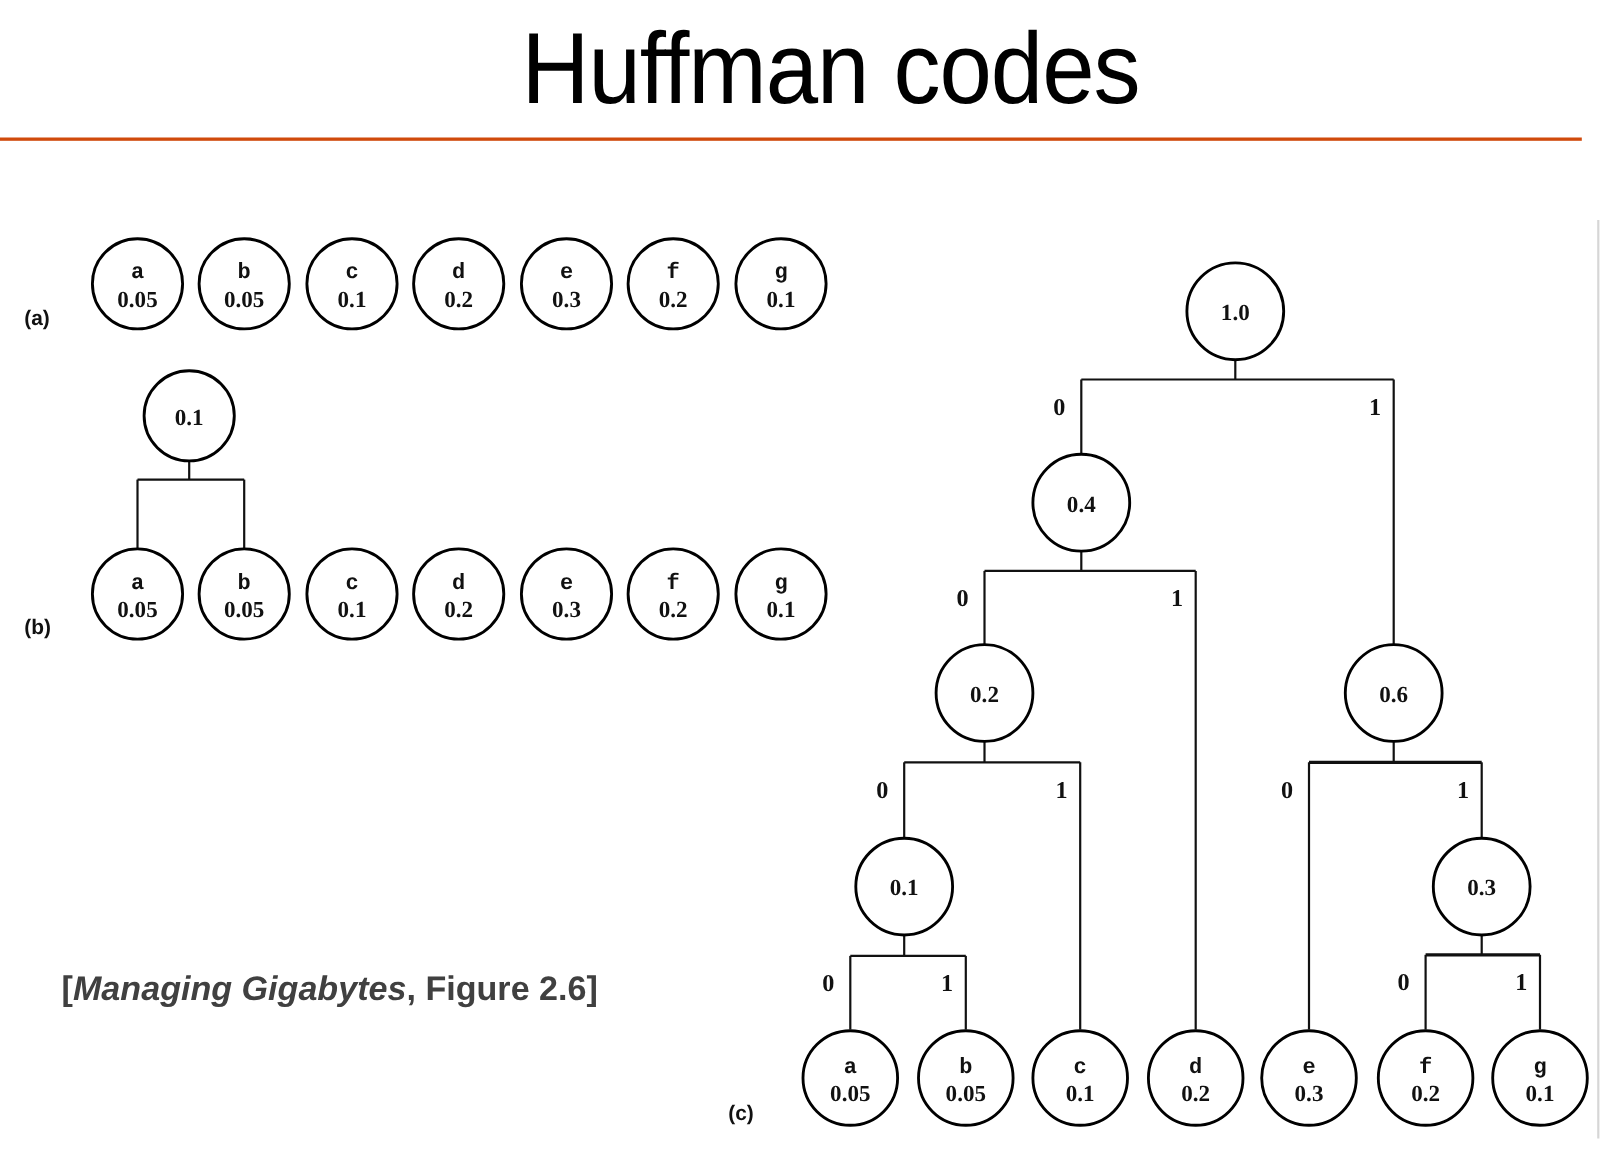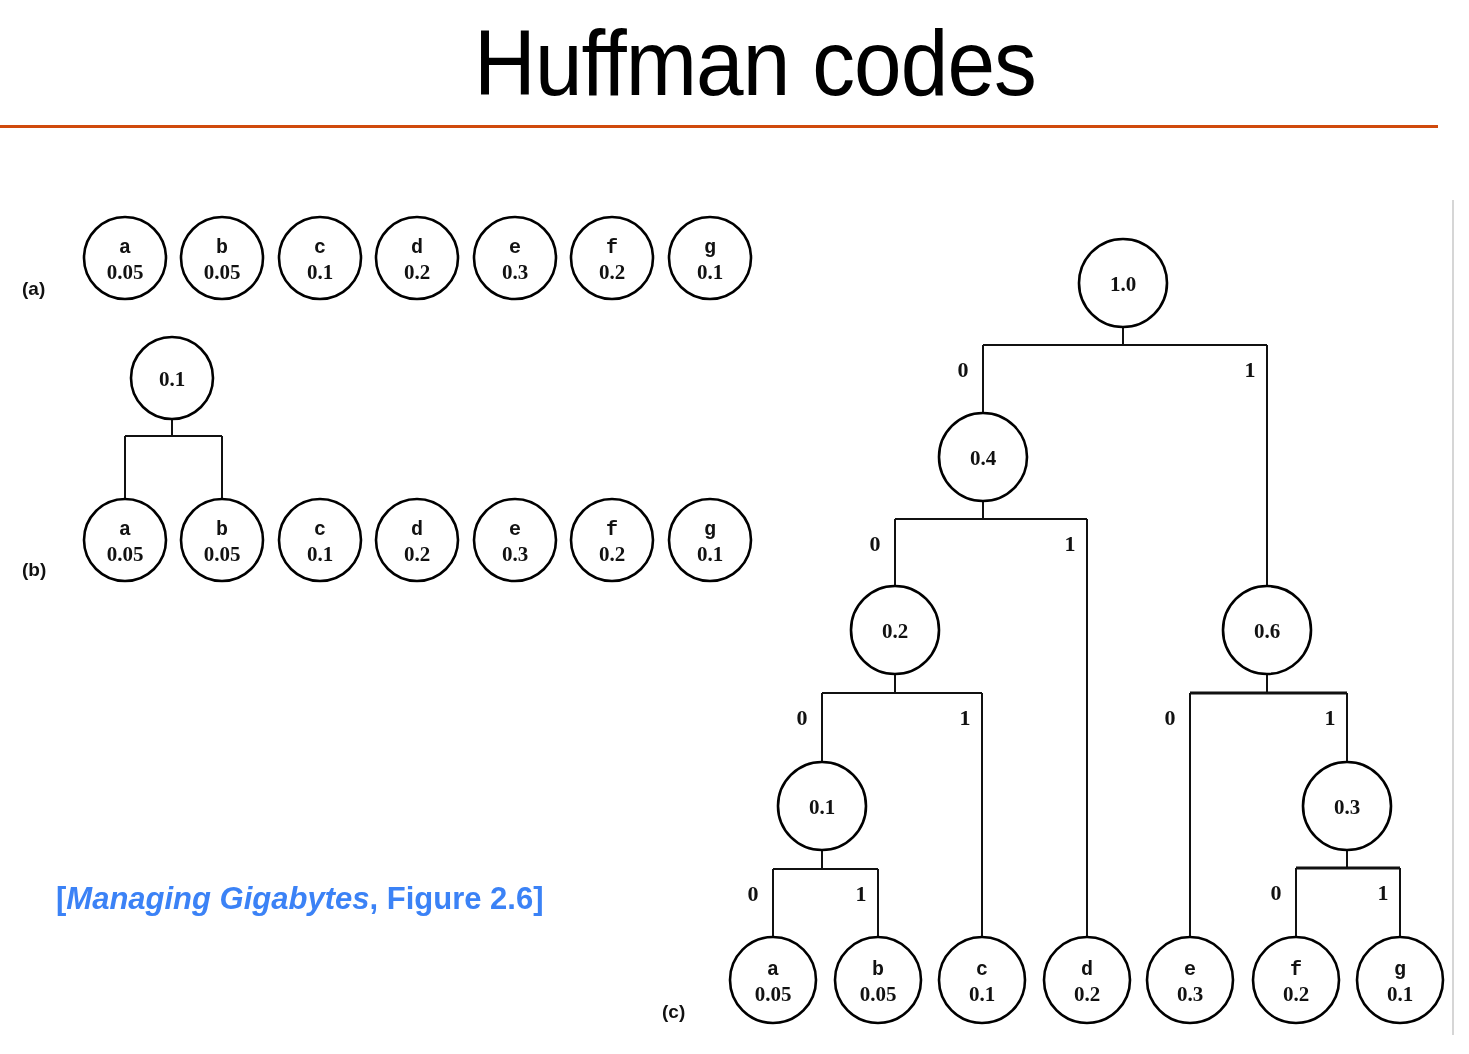--- a/index.html
+++ b/index.html
@@ -7,21 +7,21 @@
   .title {
     position: absolute; left: 0; top: 8px; width: 1510px; text-align: center;
     font-family: "Liberation Sans", sans-serif; font-size: 92px; color: #000;
     transform: scaleX(0.93); transform-origin: 755px 0; line-height: 110px;
     letter-spacing: -1px;
   }
   .rule { position: absolute; left: 0; top: 125px; width: 1438px; height: 3px; background: #d04a0c; }
   .vline { position: absolute; left: 1452px; top: 200px; width: 2px; height: 835px; background: #d6d6d6; }
   .caption {
     position: absolute; left: 56px; top: 881px;
-    font-family: "Liberation Sans", sans-serif; font-weight: bold; font-size: 31px; color: #3b82f6;
+    font-family: "Liberation Sans", sans-serif; font-weight: bold; font-size: 31px; color: #404040;
   }
   .caption i { font-style: italic; }
   svg#diagram { position: absolute; left: 0; top: 0; }
   .node circle { fill: #fff; stroke: #000; stroke-width: 2.6; }
   .node text { font-family: "Liberation Serif", serif; fill: #111; text-anchor: middle; }
   .node .sym { font-family: "Liberation Mono", monospace; font-size: 20px; font-weight: bold; }
   .node .val { font-size: 21px; font-weight: bold; }
   .edge { stroke: #111; stroke-width: 2; fill: none; }
   .edge.bold { stroke-width: 3; }
   .bit { font-family: "Liberation Serif", serif; font-size: 22px; font-weight: bold; fill: #111; text-anchor: middle; }

